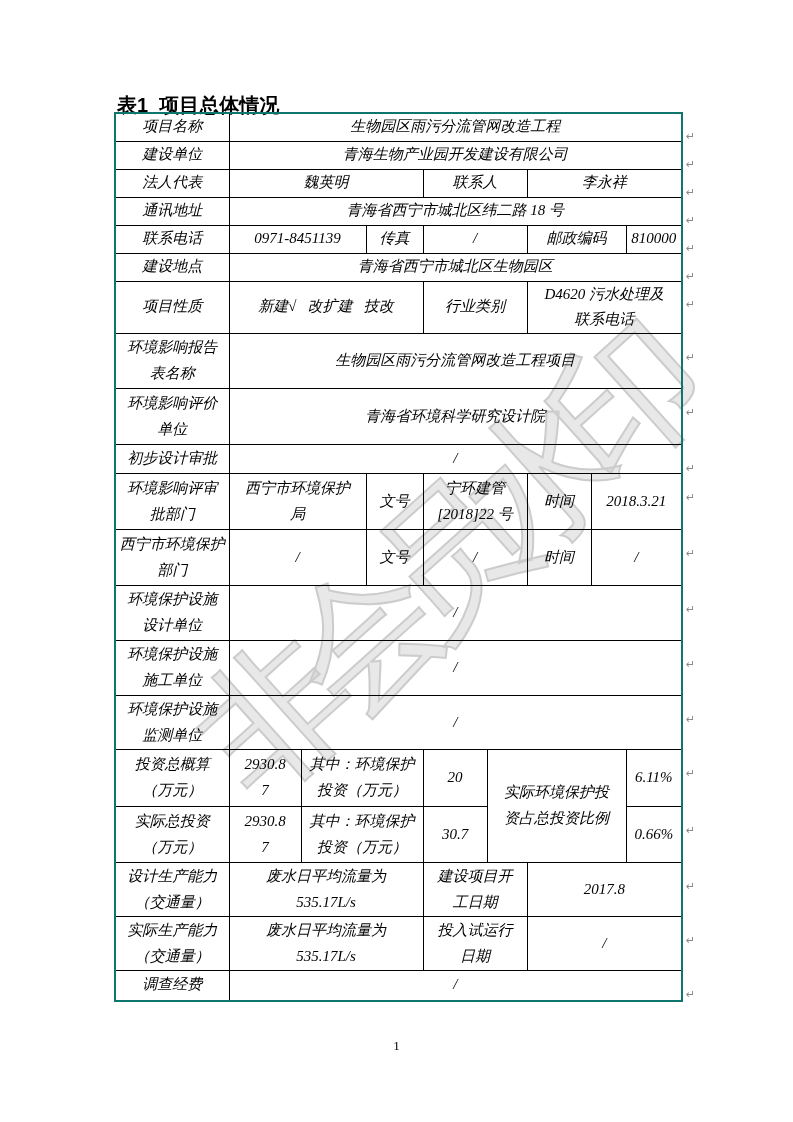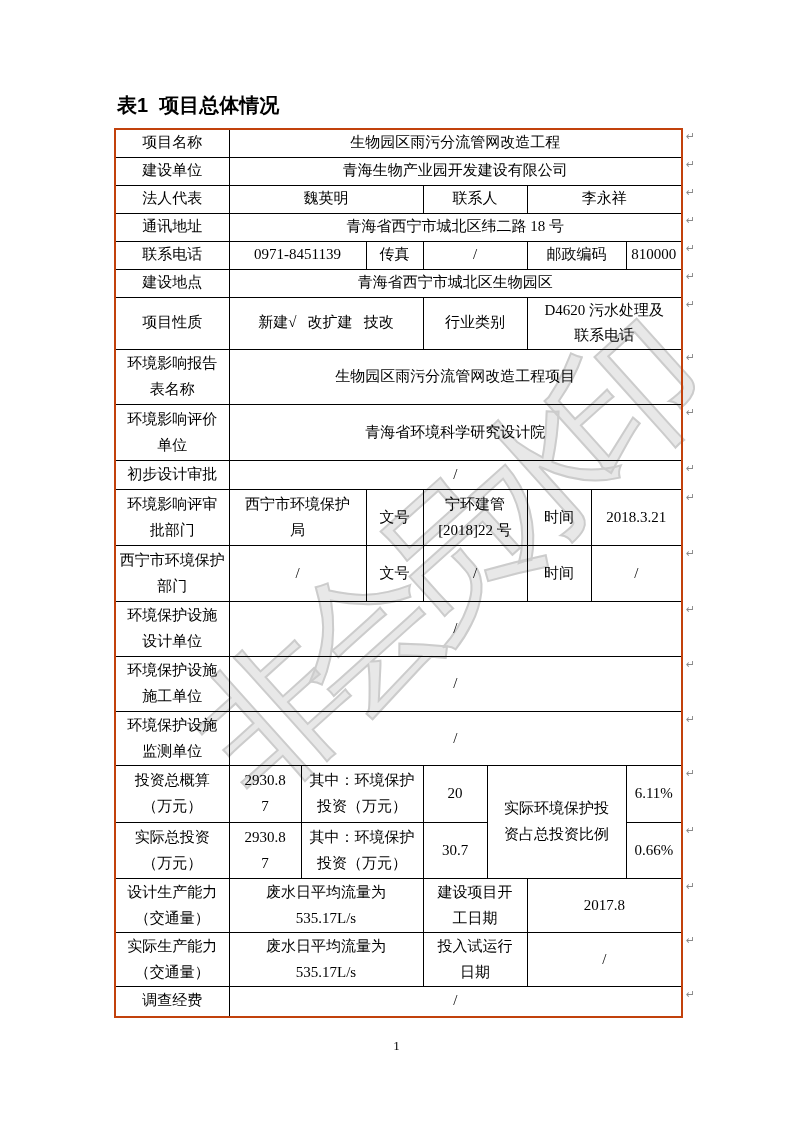--- a/index.html
+++ b/index.html
@@ -34,27 +34,28 @@
     margin: 0;
     font-size: 20px;
     font-weight: bold;
     font-family: "Liberation Sans", "DejaVu Sans", sans-serif;
     z-index: 1;
     white-space: pre-wrap;
   }
   table.main-table {
     position: absolute;
     left: 114px;
-    top: 128px;
+    top: 112px;
     width: 567px;
     border-collapse: collapse;
     table-layout: fixed;
-    border: 2px solid #c2410c;
+    border: 2px solid #0f766e;
     z-index: 1;
     background: transparent;
+    font-style: italic;
   }
   table.main-table td {
     border: 1px solid #000;
     text-align: center;
     vertical-align: middle;
     font-size: 15px;
     line-height: 1.72;
     padding: 0 2px;
     white-space: pre-wrap;
     overflow: hidden;

